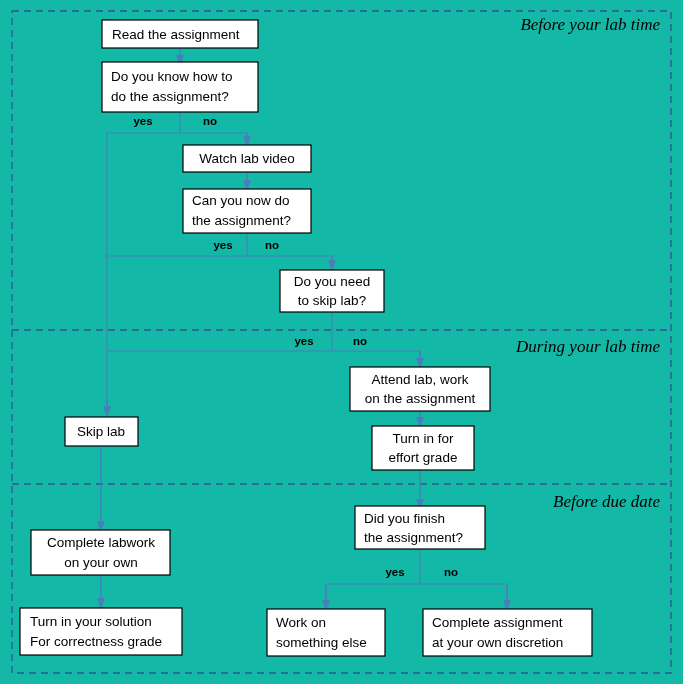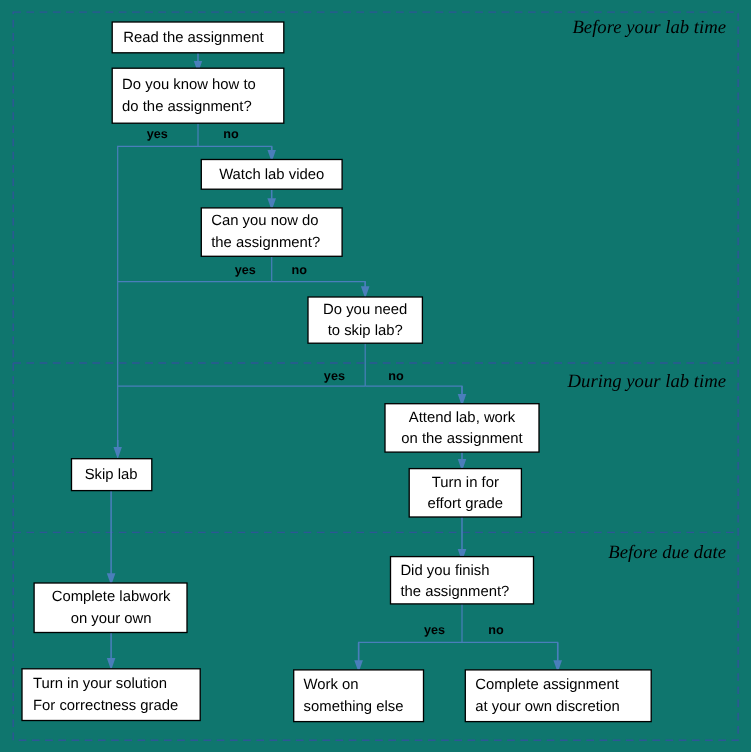--- a/index.html
+++ b/index.html
@@ -4,21 +4,21 @@
 <style>
   html, body {
     margin: 0;
     padding: 0;
     background: #ffffff;
   }
   #chart-root {
     position: relative;
     width: 683px;
     height: 684px;
-    background: #0f766e;
+    background: #14b8a6;
     font-family: "Liberation Sans", sans-serif;
     overflow: hidden;
   }
   svg#flow-svg {
     position: absolute;
     left: 0;
     top: 0;
     width: 683px;
     height: 684px;
   }

